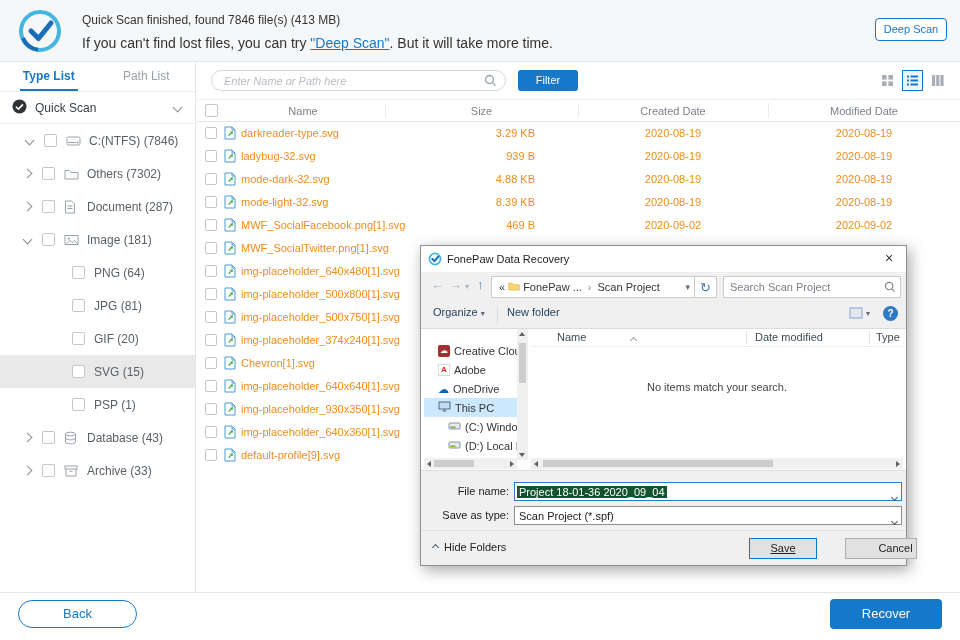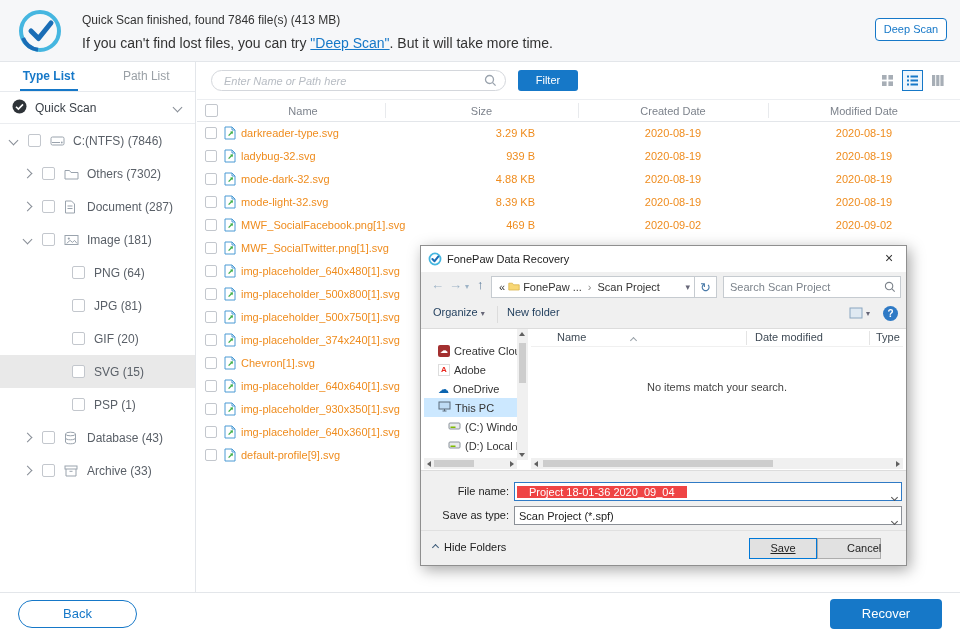--- a/index.html
+++ b/index.html
@@ -21,21 +21,21 @@
   .side-tab.active { color:#1678c8; font-weight:bold; }
   .side-tab.active::after { content:""; position:absolute; left:20px; right:20px; bottom:0; height:2px; background:#1678c8; }
   .quick-scan { height:32px; display:flex; align-items:center; padding:0 12px; border-bottom:1px solid #ebedf0; position:relative; }
   .quick-scan .qs-label { margin-left:8px; font-size:12px; color:#3b4148; }
   .quick-scan .chev { position:absolute; right:14px; }
   .tree-row { height:33px; display:flex; align-items:center; font-size:12px; color:#5a6068; cursor:pointer; }
   .tree-row.selected { background:#e9e9e9; }
   .tree-row .chevbox { width:9px; margin-right:9px; display:flex; }
   .tree-row .cb { margin-right:9px; }
   .tree-row .ticon { width:16px; margin-right:7px; display:flex; }
-  .lv0 { padding-left:10px; }
+  .lv0 { padding-left:10px;margin-left:16px; }
   .lv1 { padding-left:24px; }
   .lv2 { padding-left:72px; }
   .chev { width:7px; height:7px; border-right:1.5px solid #878d96; border-bottom:1.5px solid #878d96; display:inline-block; }
   .chev.down { transform:rotate(45deg); }
   .chev.right { transform:rotate(-45deg); }
   .chev.up { transform:rotate(225deg); }
   .cb { width:13px; height:13px; border:1px solid #c3c7cd; border-radius:2px; background:#fff; flex:none; display:inline-block; }
 
   
   .content { position:absolute; left:197px; top:62px; right:0; height:530px; background:#fff; }
@@ -108,31 +108,31 @@
   .hsb .thumb { position:absolute; top:2px; height:7px; background:#cdcdcd; }
   .tri { width:0; height:0; position:absolute; }
   .tri-l { border-top:3px solid transparent; border-bottom:3px solid transparent; border-right:4px solid #606060; left:3px; top:3px; }
   .tri-r { border-top:3px solid transparent; border-bottom:3px solid transparent; border-left:4px solid #606060; right:3px; top:3px; }
   .tri-u { border-left:3px solid transparent; border-right:3px solid transparent; border-bottom:4px solid #606060; left:2px; top:3px; }
   .tri-d { border-left:3px solid transparent; border-right:3px solid transparent; border-top:4px solid #606060; left:2px; bottom:3px; }
 
   .fn-row { position:absolute; left:0; right:0; height:20px; }
   .fn-label { position:absolute; left:0; width:88px; text-align:right; top:3px; color:#222; }
   .fn-input { position:absolute; left:93px; width:388px; height:19px; background:#fff; border:1px solid #2f7ac5; display:flex; align-items:center; padding:0 16px 0 2px; }
-  .fn-input .seltext { background:#ef4444; color:#fff; padding:0 12px; white-space:nowrap; }
+  .fn-input .seltext { background:#14532d; color:#fff; padding:0 2px; white-space:nowrap; }
   .combo { position:absolute; left:93px; width:388px; height:19px; background:#fff; border:1px solid #8b9097; display:flex; align-items:center; padding:0 16px 0 4px; color:#222; cursor:pointer; }
   .combo-chev { position:absolute; right:4px; top:7px; }
   .combo-chev .chev { width:5px; height:5px; border-color:#555; }
 
   .dlg-footer { position:absolute; left:0; right:0; bottom:0; height:35px; background:#f0f0f0; border-top:1px solid #e0e0e0; }
   .hide-folders { position:absolute; left:12px; top:10px; display:flex; align-items:center; gap:6px; color:#222; cursor:pointer; }
   .hide-folders .chev { width:5px; height:5px; border-color:#3c5a78; }
   .dlg-btn { position:absolute; top:7px; height:21px; background:#e1e1e1; text-align:center; line-height:19px; color:#222; cursor:pointer; }
   .dlg-save { left:328px; width:68px; border:1px solid #0078d7;text-decoration:underline; }
-  .dlg-cancel { left:396px; width:64px; border:1px solid #adadad;padding-left:29px; }
+  .dlg-cancel { left:424px; width:72px; border:1px solid #adadad;padding-left:29px; }
 
   
   .ic-cc { width:12px; height:12px; background:#a33030; border-radius:2px; color:#fff; font-size:8px; text-align:center; line-height:12px; flex:none; }
   .ic-adobe { width:12px; height:12px; background:#fff; border:1px solid #ddd; color:#e8281f; font-size:8px; font-weight:bold; text-align:center; line-height:10px; flex:none; }
   .ic-cloud { color:#0a64b0; font-size:11px; line-height:12px; flex:none; }
 </style>
 </head>
 <body>
 
 <div class="app">

